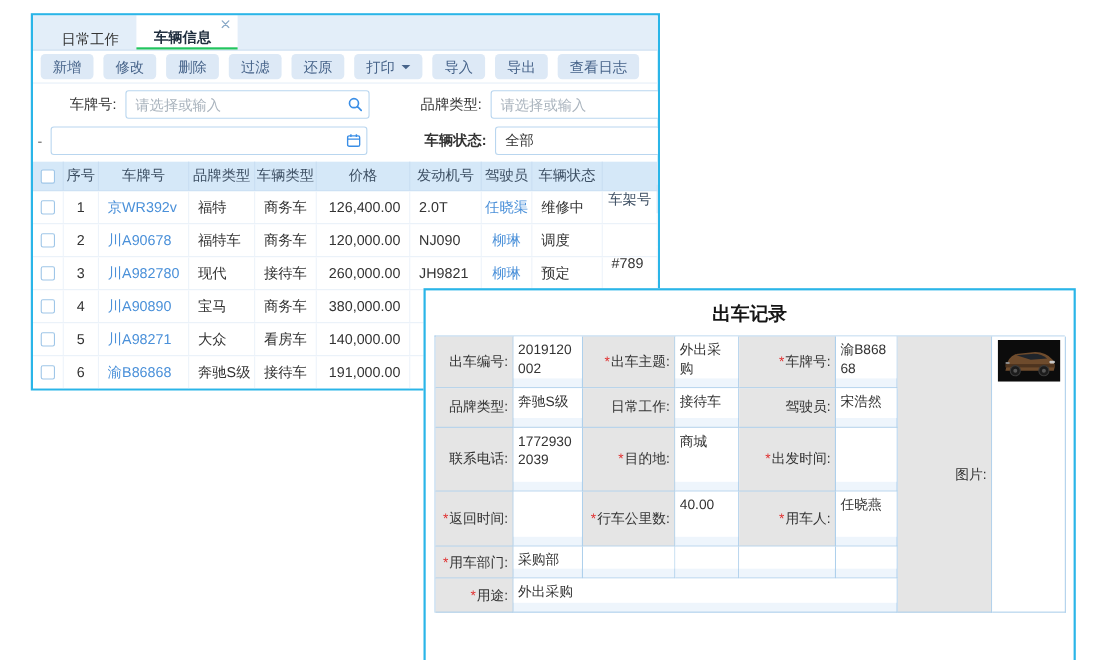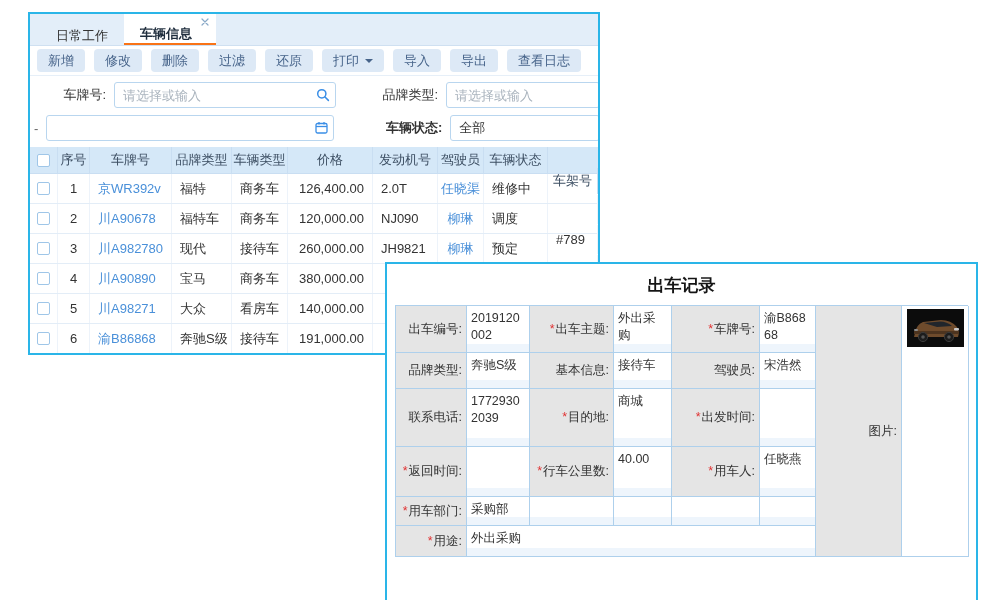--- a/index.html
+++ b/index.html
@@ -4,21 +4,21 @@
 <style>
   * { margin:0; padding:0; box-sizing:border-box; }
   html,body { width:1000px; height:600px; background:#fff; overflow:hidden;
     font-family:"Liberation Sans","DejaVu Sans",sans-serif; }
   .win { position:absolute; background:#fff; border:2px solid #2ab5e8; }
 
   
   #win-table { left:28px; top:12px; width:572px; height:343px; overflow:hidden; z-index:1; }
   .tabbar { height:32px; background:#e3eef9; border-bottom:1px solid #cfe0f1; display:flex; padding-left:10px; }
   .tab { padding:0 16px; font-size:13px; color:#333; display:flex; align-items:flex-end; cursor:default; }
-  .tab.active { background:#fff; font-weight:bold; color:#1f2d3d; border-bottom:2px solid #f97316; position:relative; padding-right:24px; }
+  .tab.active { background:#fff; font-weight:bold; color:#1f2d3d; border-bottom:2px solid #22c55e; position:relative; padding-right:24px; }
   .tab-close { position:absolute; top:4px; right:7px; line-height:0; }
   .toolbar { height:30px; display:flex; align-items:center; padding:0 7px; gap:9px; border-bottom:1px solid #e6eff8; }
   .btn { background:#dde9f6; color:#47648a; font-size:13px; height:23px; padding:0 11px; border:none; border-radius:4px; display:flex; align-items:center; white-space:nowrap; }
   .caret-down { width:0; height:0; border-left:4px solid transparent; border-right:4px solid transparent; border-top:4px solid #47648a; margin-left:6px; }
   .frow { display:flex; align-items:center; margin-top:5px; height:28px; font-size:13px; color:#333; }
   .flabel { text-align:right; white-space:nowrap; }
   .inwrap { position:relative; }
   input.txt { width:100%; height:26px; border:1px solid #b9d6ef; border-radius:3px; padding:0 24px 0 8px; font-size:13px; color:#333; outline:none; font-family:inherit; }
   input.txt::placeholder { color:#a9b3bd; }
   .in-icon { position:absolute; right:6px; top:6px; line-height:0; }
@@ -283,21 +283,21 @@
       </svg>
     </div>
 
     <div class="fcell flab">
         <span>品牌类型:</span>
       </div>
     <div class="fcell fval">
         <div class="vbox">奔驰S级</div>
       </div>
     <div class="fcell flab">
-        <span>基本信息:</span>
+        <span>日常工作:</span>
       </div>
     <div class="fcell fval">
         <div class="vbox">接待车</div>
       </div>
     <div class="fcell flab">
         <span>驾驶员:</span>
       </div>
     <div class="fcell fval">
         <div class="vbox">宋浩然</div>
       </div>

